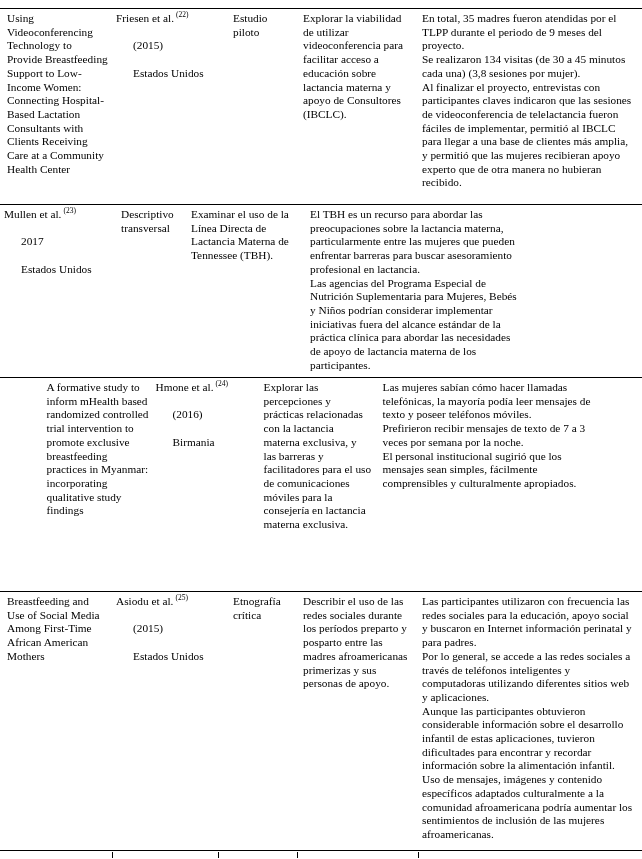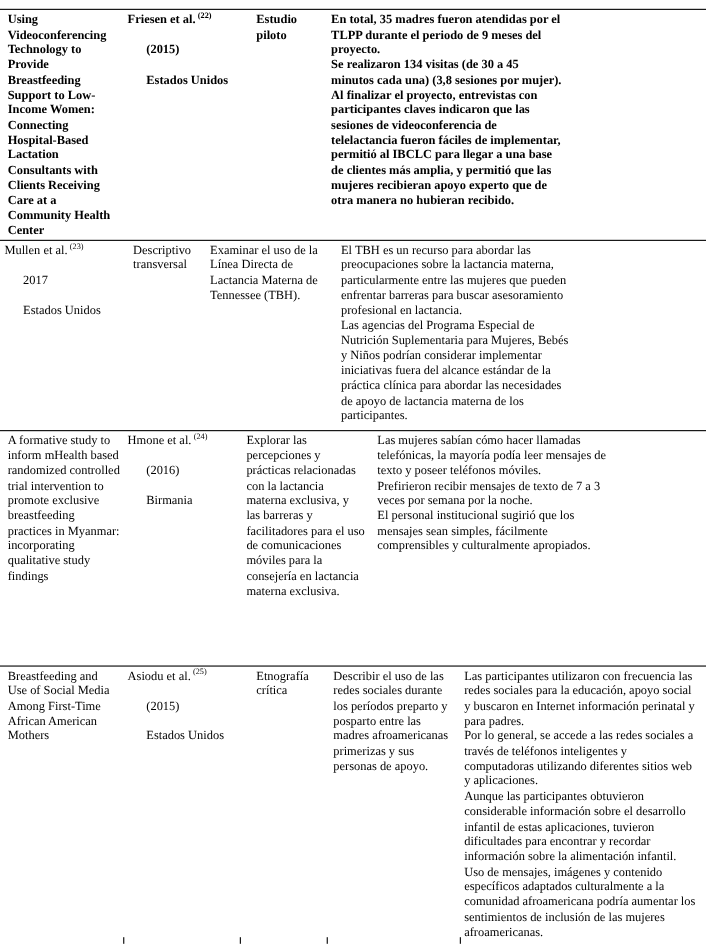--- a/index.html
+++ b/index.html
@@ -18,23 +18,23 @@
     position:absolute;top:8px;left:0;width:642px;
     border-top:1px solid #000000;
     box-sizing:border-box;
   }
   .trow{
     display:flex;
     border-bottom:1px solid #000000;
     box-sizing:border-box;
     align-items:stretch;
   }
-  .trow.r0{min-height:196px;font-weight:bold;}
+  .trow.r0{min-height:196px;}
   .trow.r1{min-height:173px;}
-  .trow.r2{min-height:214px;}
+  .trow.r2{min-height:214px;justify-content:center;}
   .trow.r3{min-height:259px;}
   .c{box-sizing:border-box;padding-top:3px;}
   .c1{width:112px;padding-left:7px;padding-right:3px;}
   .c2{width:106px;padding-left:4px;padding-right:4px;}
   .c3{width:79px;padding-left:15px;padding-right:8px;}
   .c4{width:121px;padding-left:6px;padding-right:7px;}
   .c5{width:224px;padding-left:4px;padding-right:8px;}
   .year-line,.country-line{margin-top:13.7px;margin-left:17px;}
   sup.ref{font-size:7.5px;line-height:0;margin-left:2px;}
   .result-p{margin:0;}
@@ -52,20 +52,21 @@
   <div class="review-table">
 
     <div class="trow r0">
       <div class="c c1">Using Videoconferencing Technology to Provide Breastfeeding Support to Low-Income Women: Connecting Hospital-Based Lactation Consultants with Clients Receiving Care at a Community Health Center</div>
       <div class="c c2">
         <div class="author-line"><span>Friesen et al.</span><sup class="ref">(22)</sup></div>
         <div class="year-line">(2015)</div>
         <div class="country-line">Estados Unidos</div>
       </div>
       <div class="c c3">Estudio piloto</div>
+      <div class="c c4">Explorar la viabilidad de utilizar videoconferencia para facilitar acceso a educación sobre lactancia materna y apoyo de Consultores (IBCLC).</div>
       <div class="c c5">
           <div class="result-p">En total, 35 madres fueron atendidas por el TLPP durante el periodo de 9 meses del proyecto.</div>
           <div class="result-p">Se realizaron 134 visitas (de 30 a 45 minutos cada una) (3,8 sesiones por mujer).</div>
           <div class="result-p">Al finalizar el proyecto, entrevistas con participantes claves indicaron que las sesiones de videoconferencia de telelactancia fueron fáciles de implementar, permitió al IBCLC para llegar a una base de clientes más amplia, y permitió que las mujeres recibieran apoyo experto que de otra manera no hubieran recibido.</div>
         </div>
     </div>
 
     <div class="trow r1">
       <div class="c c2">
         <div class="author-line"><span>Mullen et al.</span><sup class="ref">(23)</sup></div>

